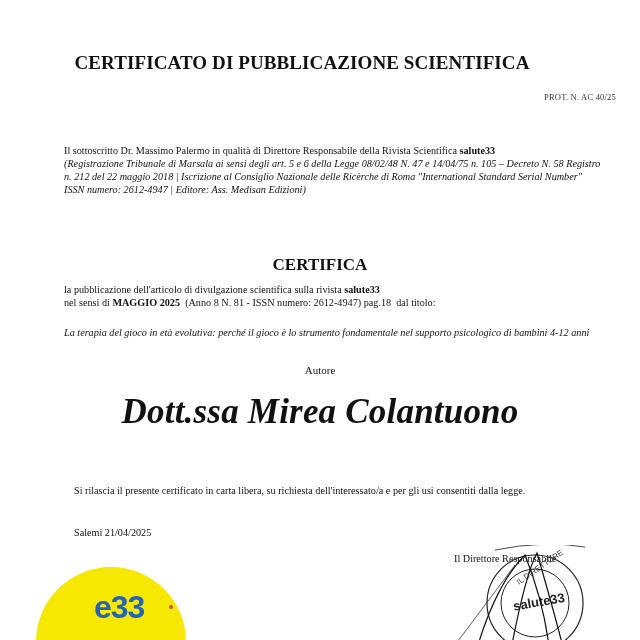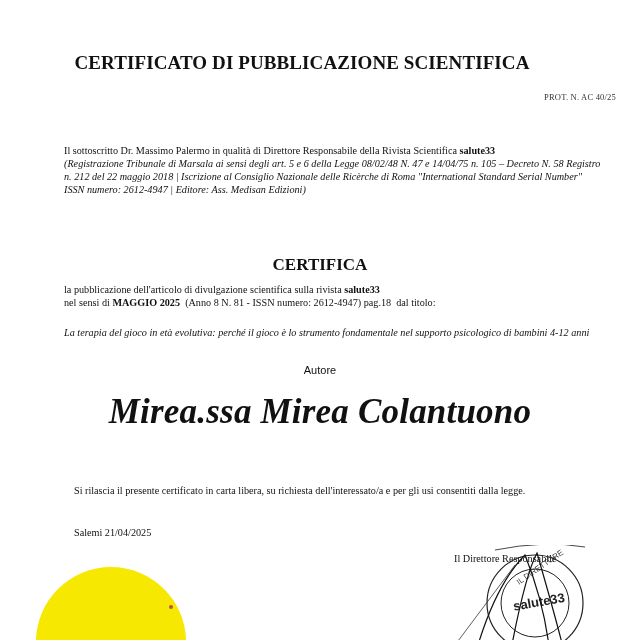--- a/index.html
+++ b/index.html
@@ -29,21 +29,21 @@
       position: absolute; left: 64px; top: 283px; width: 540px;
       font-size: 10.2px; line-height: 13px;
     }
     .pub b { font-weight: bold; }
     .article {
       position: absolute; left: 64px; top: 326px; width: 570px;
       font-size: 10.2px; line-height: 13px; font-style: italic;
     }
     .autore-label {
       position: absolute; left: 0; width: 640px; top: 364px;
-      text-align: center; font-family: Liberation Sans, sans-serif; font-size: 11px;
+      text-align: center; font-family: Liberation Serif, serif; font-size: 11px;
     }
     .author {
       position: absolute; left: 0; width: 640px; top: 392px;
       text-align: center; font-weight: bold; font-style: italic; font-size: 35px;
       letter-spacing: 0.2px;
     }
     .release {
       position: absolute; left: 74px; top: 484px; width: 500px;
       font-size: 10.2px; line-height: 13px;
     }
@@ -86,33 +86,34 @@
 <div class="certifica">CERTIFICA</div>
 
 <div class="pub">
   <span>la pubblicazione dell'articolo di divulgazione scientifica sulla rivista </span><b>salute33</b><br>
   <span>nel sensi di </span><b>MAGGIO 2025</b><span style="white-space:pre">  (Anno 8 N. 81 - ISSN numero: 2612-4947) pag.18  dal titolo:</span>
 </div>
 
 <div class="article">La terapia del gioco in età evolutiva: perché il gioco è lo strumento fondamentale nel supporto psicologico di bambini 4-12 anni</div>
 
 <div class="autore-label">Autore</div>
-<div class="author">Mirea.ssa Mirea Colantuono</div>
+<div class="author">Dott.ssa Mirea Colantuono</div>
 
 <div class="release">Si rilascia il presente certificato in carta libera, su richiesta dell'interessato/a e per gli usi consentiti dalla legge.</div>
 <div class="date">Salemi 21/04/2025</div>
 
 <div class="signer">Il Direttore Responsabile</div>
 
 <svg class="stamp" viewBox="0 0 150 100">
   <circle cx="80" cy="58" r="48" fill="none" stroke="#222" stroke-width="1.2"></circle>
   <circle cx="80" cy="58" r="34" fill="none" stroke="#222" stroke-width="1"></circle>
   <text x="64" y="40" font-family="Liberation Sans, sans-serif" font-size="8" fill="#333" transform="rotate(-35 64 40)">IL DIRETTORE</text>
   <text x="58" y="62" font-family="Liberation Sans, sans-serif" font-weight="bold" font-size="13" fill="#222" transform="rotate(-10 80 58)">salute33</text>
   <path d="M20 110 Q40 40 70 10 Q90 60 95 110" fill="none" stroke="#111" stroke-width="1.2"></path>
   <path d="M55 110 Q70 30 82 8 Q100 70 110 110" fill="none" stroke="#111" stroke-width="1.2"></path>
   <path d="M0 100 L60 20" fill="none" stroke="#333" stroke-width="0.8"></path>
   <path d="M40 5 Q90 -5 130 2" fill="none" stroke="#333" stroke-width="0.9"></path>
 </svg>
 
 <div class="logo">
+  <span class="logo-text">e33</span>
   <span class="logo-reg"></span>
 </div>
 
 </body></html>

